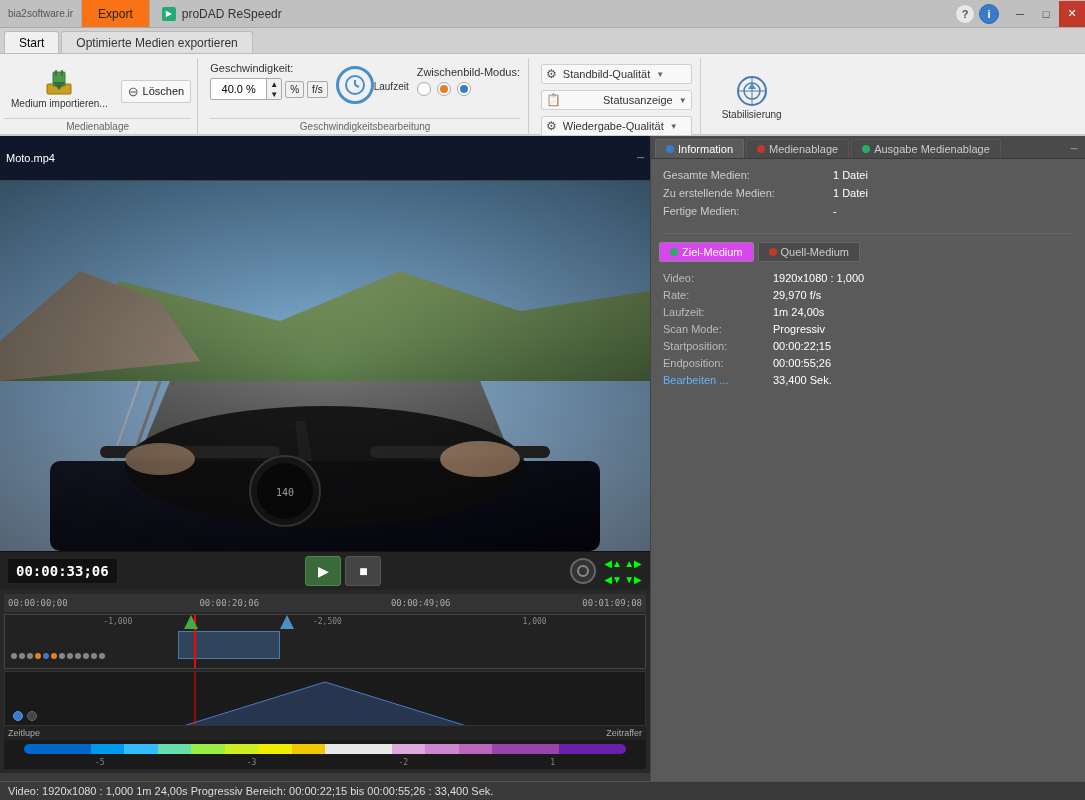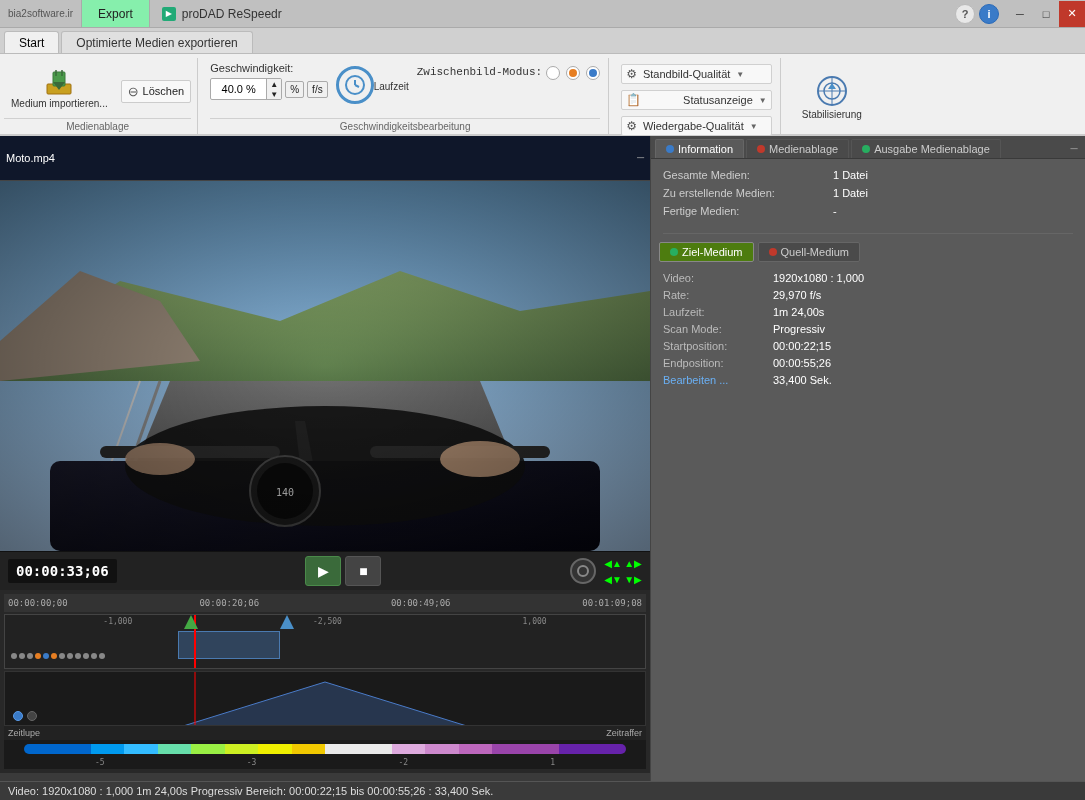--- a/index.html
+++ b/index.html
@@ -5,21 +5,21 @@
     * { margin: 0; padding: 0; box-sizing: border-box; }
     body { width: 1085px; height: 800px; background: #4a4a4a; font-family: 'Segoe UI', Arial, sans-serif; font-size: 12px; color: #222; overflow: hidden; }
   </style>
 </head>
 <body>
 
 <div style="display:flex; flex-direction:column; width:1085px; height:800px; background:#3a3a3a; overflow:hidden;">
 
   <div style="display:flex; align-items:center; height:28px; background:#c0c0c0; border-bottom:1px solid #aaa;">
     <div style="font-size:10px; color:#555; padding:0 8px;">bia2software.ir</div>
-    <div style="display:flex; align-items:center; height:100%; padding:0 16px; background:#86efac; border-right:1px solid #aaa; border-left:1px solid #aaa; font-size:12px; color:#222; font-weight:500;">
+    <div style="display:flex; align-items:center; height:100%; padding:0 16px; background:#f97316; border-right:1px solid #aaa; border-left:1px solid #aaa; font-size:12px; color:#222; font-weight:500;">
       <span>Export</span>
     </div>
     <div style="display:flex; align-items:center; padding:0 12px; font-size:12px; color:#333; flex:1;">
       <span style="width:14px; height:14px; background:#2a7; border-radius:2px; margin-right:6px; display:inline-block; font-size:8px; color:white; display:inline-flex; align-items:center; justify-content:center;">▶</span>
       <span>proDAD ReSpeedr</span>
     </div>
     <div style="width:20px; height:20px; border-radius:50%; background:#e8e8e8; color:#555; border:1px solid #bbb; display:flex; align-items:center; justify-content:center; font-size:11px; font-weight:bold; margin-right:4px; cursor:pointer;">?</div>
     <div style="width:20px; height:20px; border-radius:50%; background:#3a7bc8; color:white; border:1px solid #2a6ab8; display:flex; align-items:center; justify-content:center; font-size:11px; font-weight:bold; margin-right:8px; cursor:pointer;">i</div>
     <div style="width:26px; height:26px; display:flex; align-items:center; justify-content:center; cursor:pointer; font-size:11px; color:#333;">─</div>
     <div style="width:26px; height:26px; display:flex; align-items:center; justify-content:center; cursor:pointer; font-size:11px; color:#333;">□</div>
@@ -83,21 +83,21 @@
               <svg width="22" height="22" viewBox="0 0 22 22">
                   <circle cx="11" cy="11" r="9" fill="none" stroke="#4a8fc8" stroke-width="2"></circle>
                   <line x1="11" y1="6" x2="11" y2="11" stroke="#4a8fc8" stroke-width="2"></line>
                   <line x1="11" y1="11" x2="15" y2="13" stroke="#4a8fc8" stroke-width="2"></line>
                 </svg>
             </div>
           </div>
           <div style="font-size:10px; color:#333; margin-top:2px;">Laufzeit</div>
         </div>
 
-        <div style="display:flex; flex-direction:row; padding-top:4px; gap:4px;font-family:Liberation Mono, monospace;">
+        <div style="display:flex; flex-direction:column; padding-top:4px; gap:4px;">
           <div style="font-size:11px; color:#333;">Zwischenbild-Modus:</div>
           <div style="display:flex; align-items:center; gap:6px;">
             <div style="width:14px; height:14px; border-radius:50%; border:1px solid #aaa; cursor:pointer; background:white;"></div>
             <div style="width:14px; height:14px; border-radius:50%; border:1px solid #aaa; cursor:pointer; background:white; display:flex; align-items:center; justify-content:center;">
               <div style="width:8px; height:8px; border-radius:50%; background:#e67e22;"></div>
             </div>
             <div style="width:14px; height:14px; border-radius:50%; border:1px solid #aaa; cursor:pointer; background:white; display:flex; align-items:center; justify-content:center;">
               <div style="width:8px; height:8px; border-radius:50%; background:#3a7bc8;"></div>
             </div>
           </div>
@@ -349,21 +349,21 @@
         </div>
         <div style="display:flex; margin-bottom:6px;">
           <span style="width:170px; font-size:11px; color:#ccc;">Fertige Medien:</span>
           <span style="font-size:11px; color:#fff;">-</span>
         </div>
       </div>
 
       <hr style="border:none; border-top:1px solid #666; margin:0 12px;">
 
       <div style="display:flex; gap:4px; padding:8px 8px 4px 8px;">
-        <div style="display:flex; align-items:center; padding:3px 10px; font-size:11px; cursor:pointer; border:1px solid #888; border-radius:2px; gap:4px; color:#fff; background:#4d7c0f;">
+        <div style="display:flex; align-items:center; padding:3px 10px; font-size:11px; cursor:pointer; border:1px solid #888; border-radius:2px; gap:4px; color:#fff; background:#d946ef;">
           <div style="width:8px;height:8px;border-radius:50%;background:#27ae60;"></div>
           <span>Ziel-Medium</span>
         </div>
         <div style="display:flex; align-items:center; padding:3px 10px; font-size:11px; cursor:pointer; border:1px solid #666; border-radius:2px; gap:4px; color:#ccc; background:#4a4a4a;">
           <div style="width:8px;height:8px;border-radius:50%;background:#c0392b;"></div>
           <span>Quell-Medium</span>
         </div>
       </div>
 
       <div style="padding:6px 12px;">

